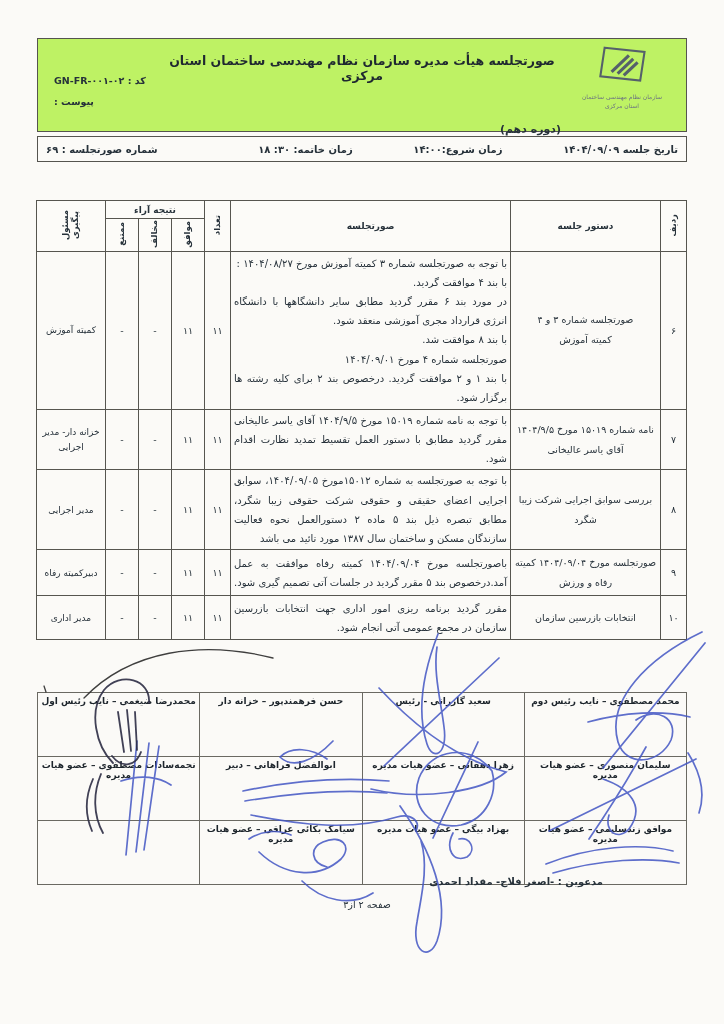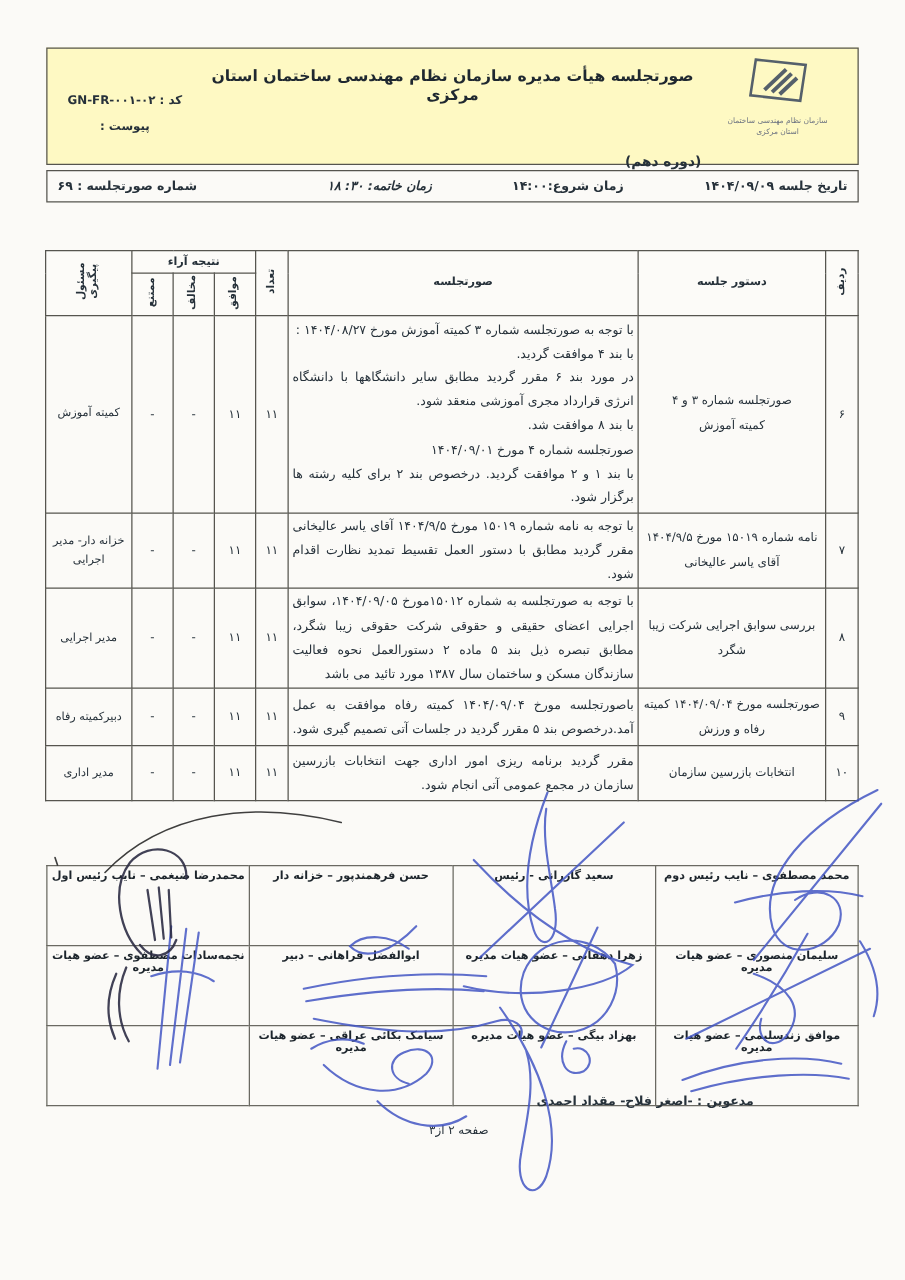--- a/index.html
+++ b/index.html
@@ -9,37 +9,37 @@
     margin:0 auto;
     background:#fbfaf7;
     direction:rtl;
     font-family:"DejaVu Sans",sans-serif;
     color:#26313a;
     overflow:hidden;
   }
   
   .header-box{
     position:absolute;right:37px;left:37px;top:38px;height:92px;
-    border:1px solid #55544f;background:#fef9c3;
+    border:1px solid #55544f;background:#bef264;
   }
   .logo-block{position:absolute;right:10px;top:5px;width:108px;text-align:center;}
   .logo-caption{font-size:6px;color:#6b7280;line-height:1.5;margin-top:2px;}
   .header-title{position:absolute;right:125px;left:125px;top:14px;text-align:center;
     font-size:12.5px;font-weight:bold;color:#1f2830;}
   .header-sub{position:absolute;right:125px;left:125px;top:44px;text-align:right;
     font-size:11px;font-weight:bold;margin-top:40px;}
-  .header-codes{position:absolute;left:16px;top:32px;text-align:center;font-size:9.5px;font-weight:bold;line-height:2.2;}
+  .header-codes{position:absolute;left:16px;top:32px;text-align:left;font-size:9.5px;font-weight:bold;line-height:2.2;}
   .meta-strip{
     position:absolute;right:37px;left:37px;top:136px;height:24px;
     border:1px solid #55544f;
     display:flex;align-items:center;justify-content:space-between;
     font-size:10px;font-weight:bold;padding:0 8px;
   }
   .meta-strip > div{white-space:nowrap;}
-  .meta-strip .m2{margin-left:40px;font-style:italic;}
+  .meta-strip .m2{margin-left:40px;}
   
   table.main{
     position:absolute;right:37px;top:200px;
     border-collapse:collapse;table-layout:fixed;width:650px;
     font-size:10px;
   }
   table.main th,table.main td{
     border:1px solid #56554f;padding:1px 3px;vertical-align:middle;
     overflow:hidden;
   }

